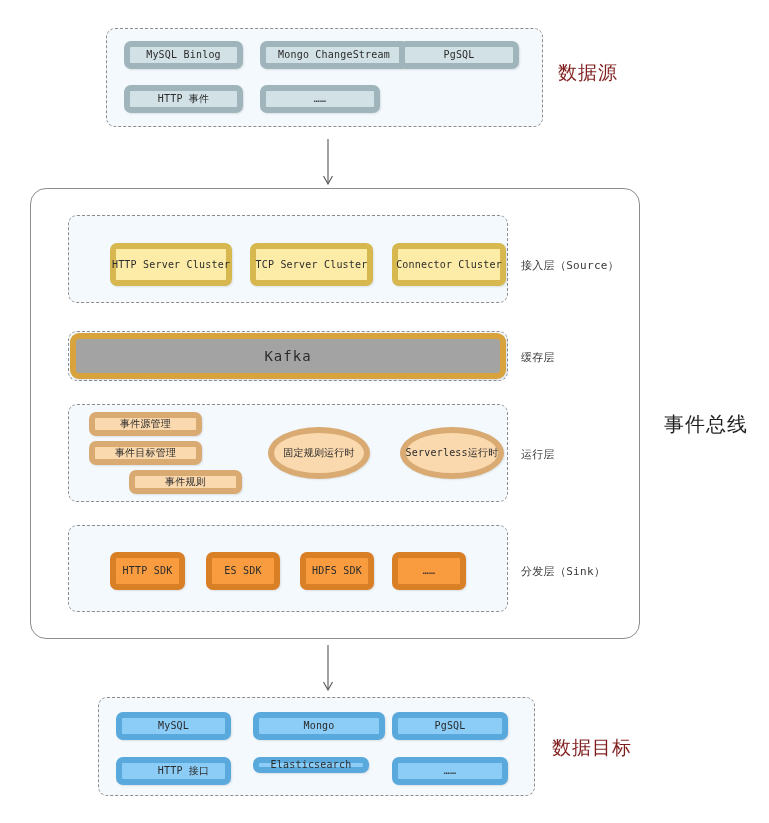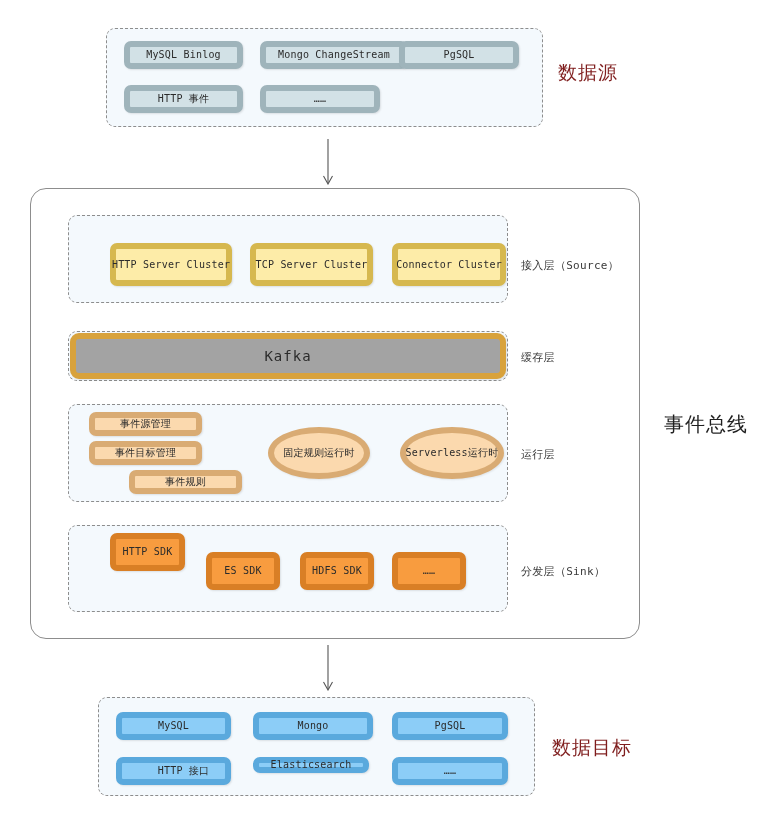--- a/index.html
+++ b/index.html
@@ -183,21 +183,21 @@
 <div class="abs node ellipse" style="left:268px; top:427px; width:102px; height:52px;">
   <span>固定规则运行时</span>
 </div>
 <div class="abs node ellipse" style="left:400px; top:427px; width:104px; height:52px;">
   <span>Serverless运行时</span>
 </div>
 <div class="abs side-label" style="left:521px; top:447px;">运行层</div>
 
 <div class="abs group" style="left:68px; top:525px; width:440px; height:87px;">
 </div>
-<div class="abs node orange" style="left:110px; top:533px; width:75px; height:38px;">
+<div class="abs node orange" style="left:110px; top:552px; width:75px; height:38px;">
   <span>HTTP SDK</span>
 </div>
 <div class="abs node orange" style="left:206px; top:552px; width:74px; height:38px;">
   <span>ES SDK</span>
 </div>
 <div class="abs node orange" style="left:300px; top:552px; width:74px; height:38px;">
   <span>HDFS SDK</span>
 </div>
 <div class="abs node orange" style="left:392px; top:552px; width:74px; height:38px;">
   <span>……</span>
@@ -209,21 +209,21 @@
     <line x1="10" y1="0" x2="10" y2="44" stroke="#555" stroke-width="1.1"></line>
     <path d="M 5.5 37 L 10 45 L 14.5 37" fill="none" stroke="#555" stroke-width="1.1"></path>
   </svg>
 </div>
 
 <div class="abs group" style="left:98px; top:697px; width:437px; height:99px;">
 </div>
 <div class="abs node tgt" style="left:116px; top:712px; width:115px; height:28px;">
   <span>MySQL</span>
 </div>
-<div class="abs node tgt" style="left:253px; top:712px; width:120px; height:28px;">
+<div class="abs node tgt" style="left:253px; top:712px; width:132px; height:28px;">
   <span>Mongo</span>
 </div>
 <div class="abs node tgt" style="left:392px; top:712px; width:116px; height:28px;">
   <span>PgSQL</span>
 </div>
 <div class="abs node tgt" style="left:116px; top:757px; width:115px; height:28px;padding-left:20px;">
   <span>HTTP 接口</span>
 </div>
 <div class="abs node tgt" style="left:253px; top:757px; width:116px; height:16px;">
   <span>Elasticsearch</span>

